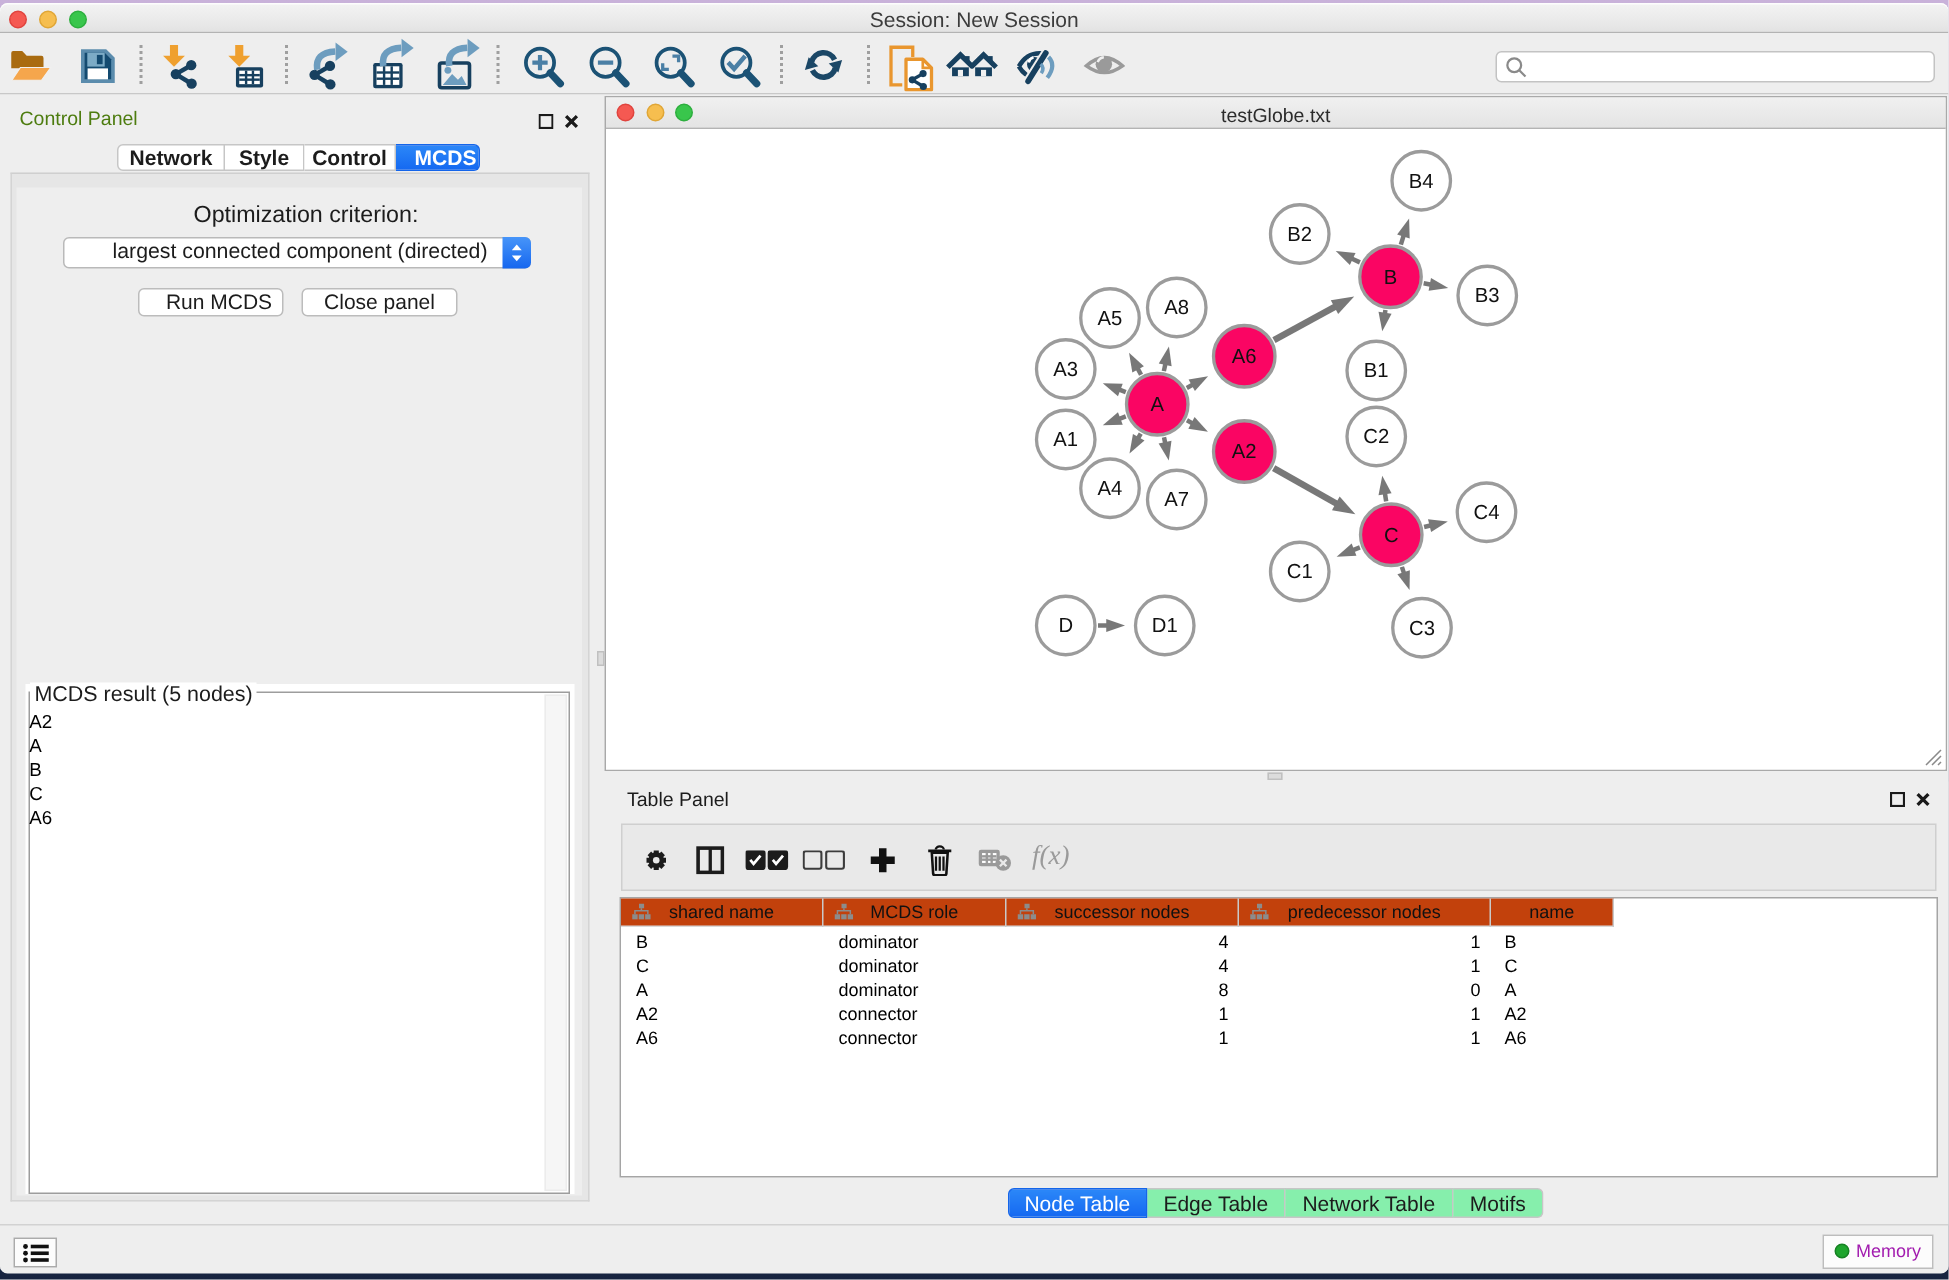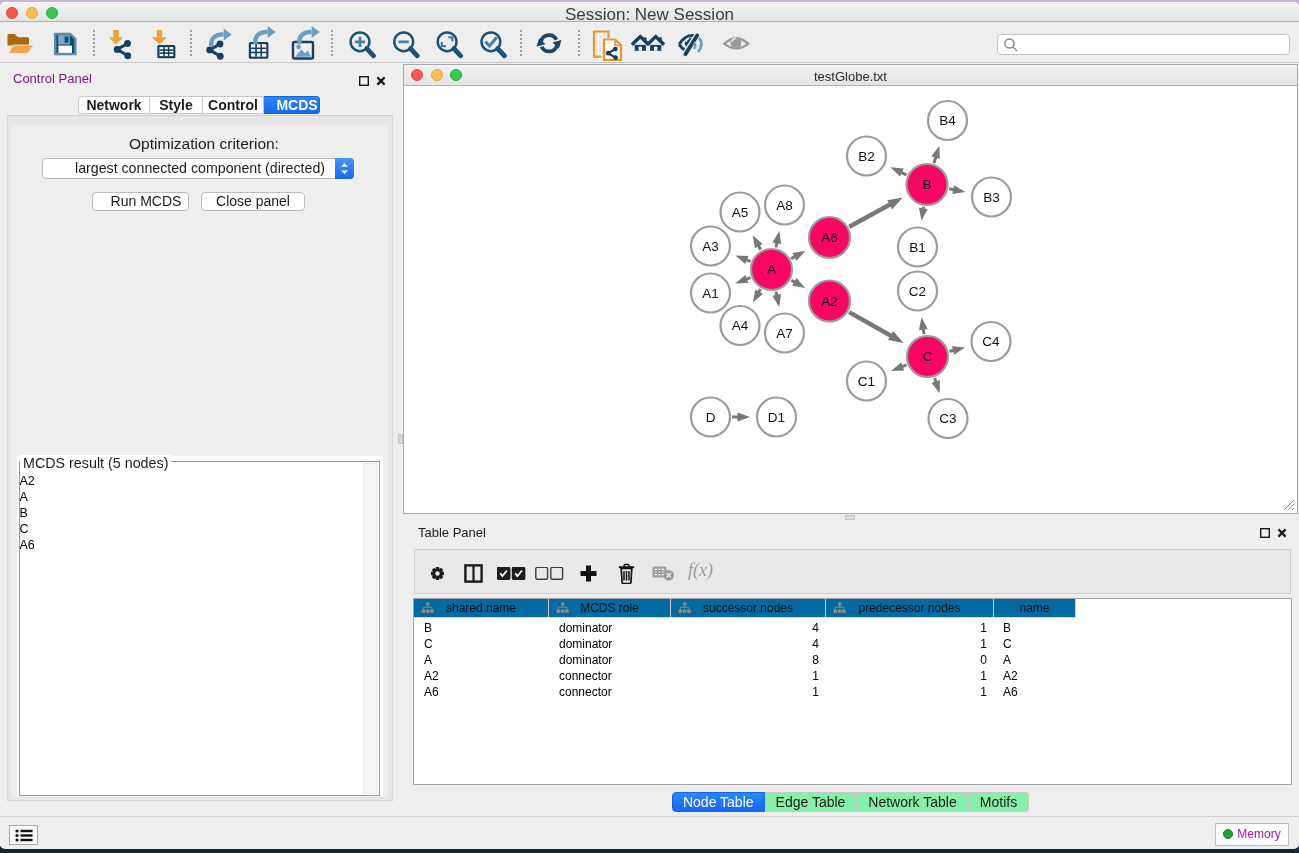--- a/index.html
+++ b/index.html
@@ -7,36 +7,36 @@
   font-family:"Liberation Sans", sans-serif; }
 body { background:linear-gradient(180deg,#c9b2da 0%,#b7a2cc 30%,#16233f 100%); }
 #app { position:absolute; left:0; top:2px; width:1299px; height:847px;
   background:#eeeeee; border-radius:5px 5px 5px 5px; overflow:hidden; }
 
 #titlebar { position:absolute; left:0; top:0; width:100%; height:19.5px;
   background:linear-gradient(180deg,#f3f3f3 0%,#ebebeb 55%,#e3e3e3 100%);
   border-bottom:1px solid #b3b3b3; border-radius:5px 5px 0 0;
   box-shadow:inset 0 1px 0 #fdfdfd; }
 #titlebar .title { position:absolute; left:0; right:0; top:3px; text-align:center;
-  font-size:17px; color:#3c3c3c; }
+  font-size:14px; color:#3c3c3c; }
 .tl { position:absolute; top:6px; width:12px; height:12px; border-radius:50%; }
 .tl.r { background:#f55952; border:1px solid #e0443e; }
 .tl.y { background:#f6be4f; border:1px solid #e0a636; }
 .tl.g { background:#39c64c; border:1px solid #2daf3e; }
 
 #toolbar { position:absolute; left:0; top:20px; width:100%; height:41px;
   background:#eeeeee; border-bottom:1px solid #c8c8c8; }
 .tsep { position:absolute; top:8px; height:26px; width:0;
   border-left:2px dotted #9f9f9f; }
 .ticon { position:absolute; top:0; }
 #searchbox { position:absolute; left:997px; top:12px; width:293px; height:21px;
   background:#fff; border:1px solid #c3c3c3; border-radius:4px; }
 
 #cpanel { position:absolute; left:0; top:61px; width:394px; height:753px; background:#eeeeee; }
-#cpanel .ptitle { position:absolute; left:13px; top:8px; font-size:13px; color:#701a75; }
+#cpanel .ptitle { position:absolute; left:13px; top:8px; font-size:13px; color:#4d7c0f; }
 .winbtns { position:absolute; }
 #cpbox { position:absolute; left:7px; top:52px; width:386px; height:686px;
   background:#e6e6e6; border:1px solid #d4d4d4; border-top:1px solid #cfcfcf; }
 #cpinner { position:absolute; left:3px; top:9px; width:377px; height:672px; background:#eeeeee; }
 
 .tabgrp { position:absolute; display:flex; }
 .tab { height:18px; background:#fff; border:1px solid #c6c6c6; border-left:none;
   font-size:14px; color:#1c1c1c; text-align:center; line-height:17px;font-weight:bold; }
 .tab:first-child { border-left:1px solid #c6c6c6; border-radius:4px 0 0 4px; }
 .tab:last-child { border-radius:0 4px 4px 0;padding-left:11px; }
@@ -75,21 +75,21 @@
 #netcanvas { position:absolute; left:0; top:21.5px; width:893px; height:427px; background:#fff; }
 .grip { position:absolute; right:2px; bottom:2px; width:12px; height:12px; }
 
 #tpanel { position:absolute; left:403px; top:519px; width:896px; height:295px; background:#eeeeee; }
 #tpanel .ptitle { position:absolute; left:15px; top:4px; font-size:13px; color:#1c1c1c; }
 #ttoolbar { position:absolute; left:11px; top:28px; width:877px; height:45px;
   background:#e9e9e9; border:1px solid #cfcfcf; }
 #ttable { position:absolute; left:10px; top:77px; width:879px; height:187px;
   background:#fff; border:1px solid #a5a5a5; }
 #thead { position:absolute; left:0; top:0; width:662px; height:19px;
-  background:#0369a1; border-bottom:1px solid #d9d9d9; }
+  background:#c2410c; border-bottom:1px solid #d9d9d9; }
 .hcell { position:absolute; top:0; height:19px; border-right:1px solid #c9c9c9;
   font-size:12px; color:#111; text-align:center; line-height:19px; }
 .hicon { position:absolute; left:7px; top:3px; }
 .trow { position:absolute; font-size:12px; color:#000; height:16px; line-height:16px; }
 
 .btab { position:absolute; height:20px; background:#86efac; border:1px solid #c6c6c6;
   font-size:14px; color:#1c1c1c; text-align:center; line-height:19px; }
 
 #statusbar { position:absolute; left:0; top:814px; width:100%; height:31px;
   background:#eeeeee; border-top:1px solid #d2d2d2; }

